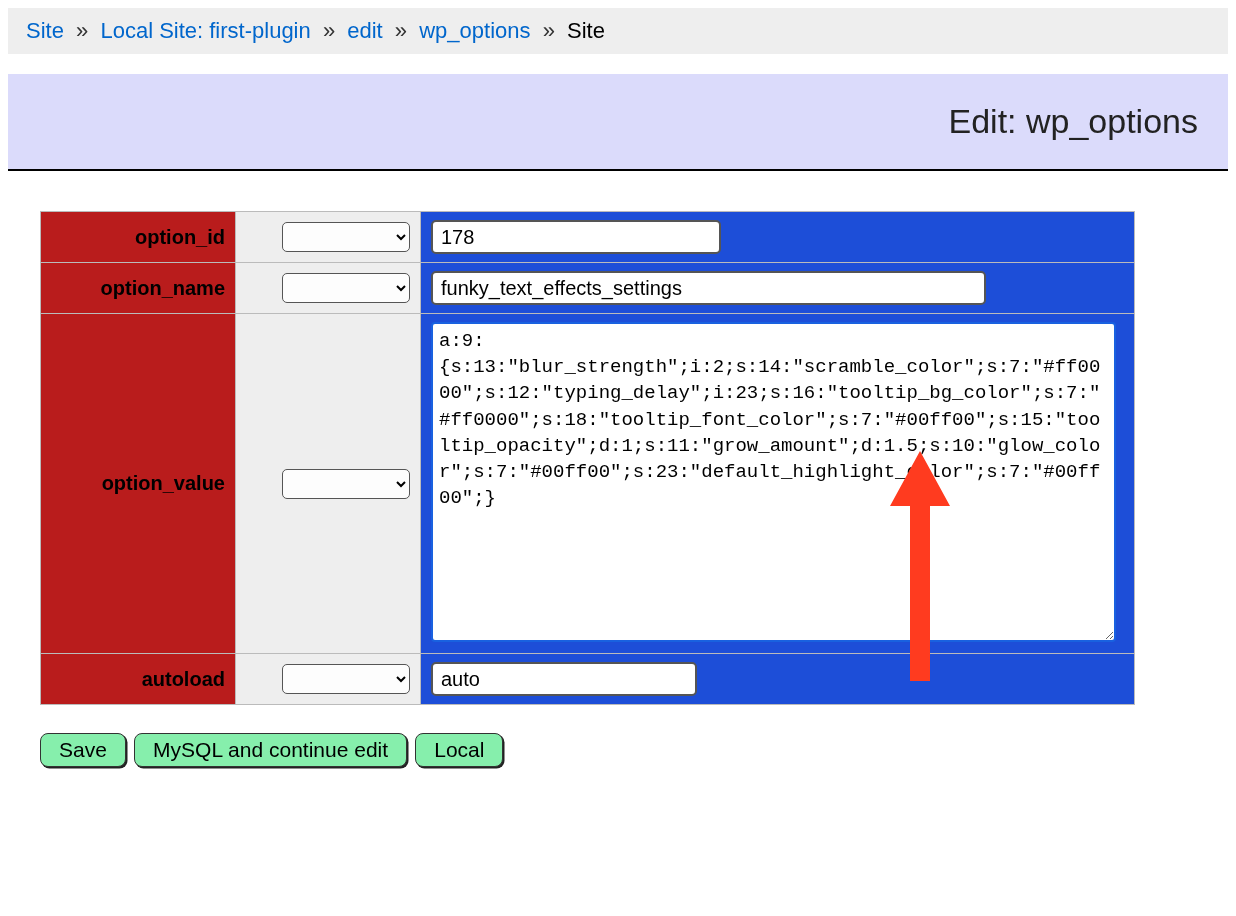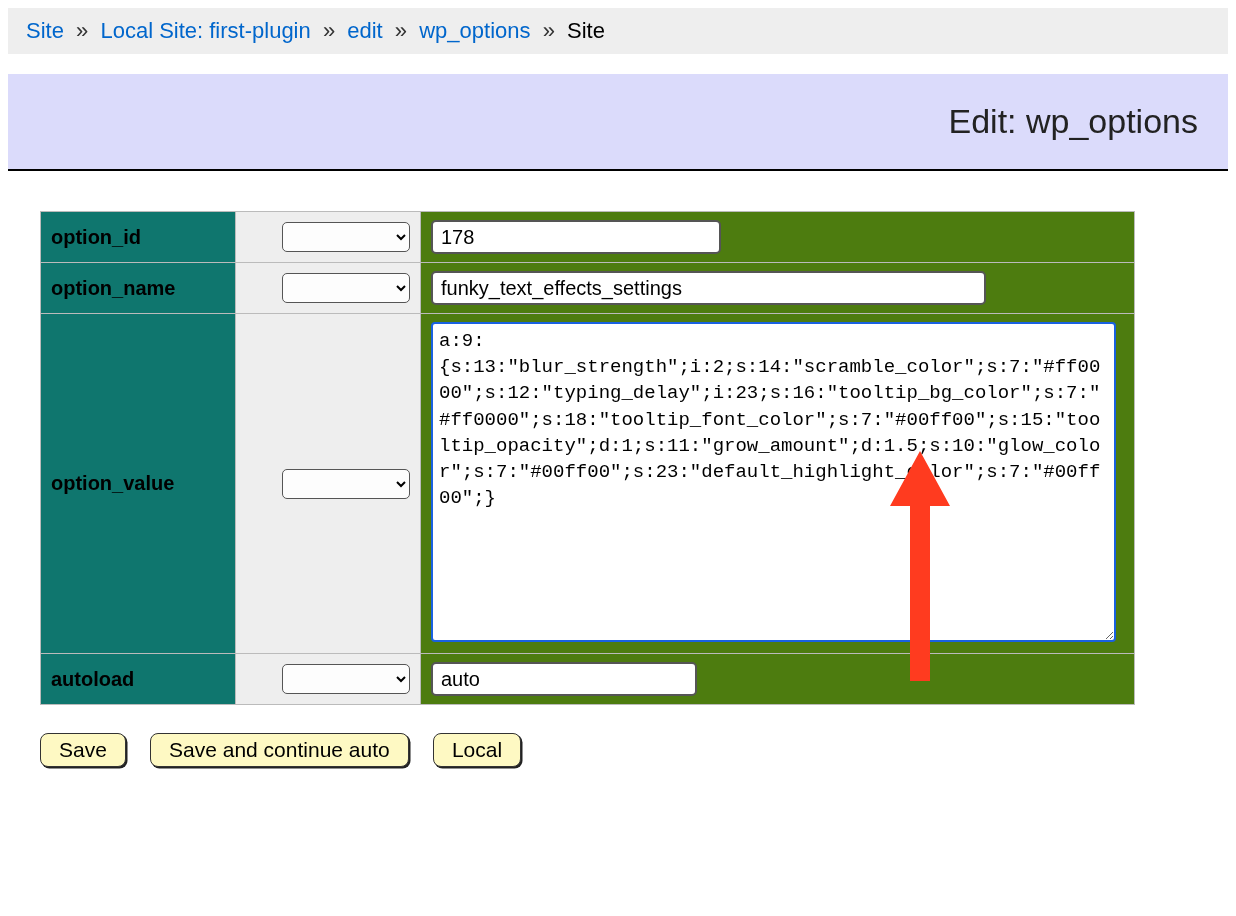--- a/index.html
+++ b/index.html
@@ -43,34 +43,34 @@
       border-collapse: collapse;
       width: 1095px;
     }
     table.form th, table.form td {
       border: 1px solid #bbb;
       padding: 8px 10px;
       vertical-align: middle;
       background: #fff;
     }
     table.form th {
-      background: #0f766e;
-      text-align: left;
+      background: #b91c1c;
+      text-align: right;
       font-weight: bold;
       font-size: 20px;
       white-space: nowrap;
       width: 195px;
     }
     table.form td.func-col {
       background: #eee;
       width: 185px;
       text-align: right;
     }
     table.form td.val-col {
-      background: #4d7c0f;
+      background: #1d4ed8;
     }
     select.func {
       width: 128px;
       height: 30px;
       font-size: 16px;
       border: 1.5px solid #555;
       border-radius: 5px;
       background: #fdfdfd;
       padding: 2px 6px;
     }
@@ -100,24 +100,24 @@
       overflow-wrap: break-word;
     }
     .row-option-value th,
     .row-option-value td { vertical-align: middle; }
     .actions {
       margin-top: 28px;
     }
     .actions button {
       font-size: 21px;
       padding: 4px 18px;
-      margin-right: 20px;
+      margin-right: 4px;
       border: 1.5px solid #333;
       border-radius: 8px;
-      background: #fef9c3;
+      background: #86efac;
       cursor: pointer;
       box-shadow: 1.5px 1.5px 0 #222;
     }
     
     .arrow-anno {
       position: absolute;
       pointer-events: none;
     }
   </style>
 </head>
@@ -184,21 +184,21 @@
       </td>
       <td class="val-col">
         <input type="text" class="val val-autoload" value="auto" style="">
       </td>
     </tr>
   </tbody>
     </table>
 
   <div class="actions">
     <button type="button">Save</button>
-    <button type="button">Save and continue auto</button>
+    <button type="button">MySQL and continue edit</button>
     <button type="button">Local</button>
   </div>
 
   <svg class="arrow-anno" style="left:880px; top:280px;" width="80" height="230" viewBox="0 0 80 230">
     <g fill="#ff3b1f">
       <polygon points="40,0 70,55 50,55 50,230 30,230 30,55 10,55"></polygon>
     </g>
   </svg>
 </div>
 

